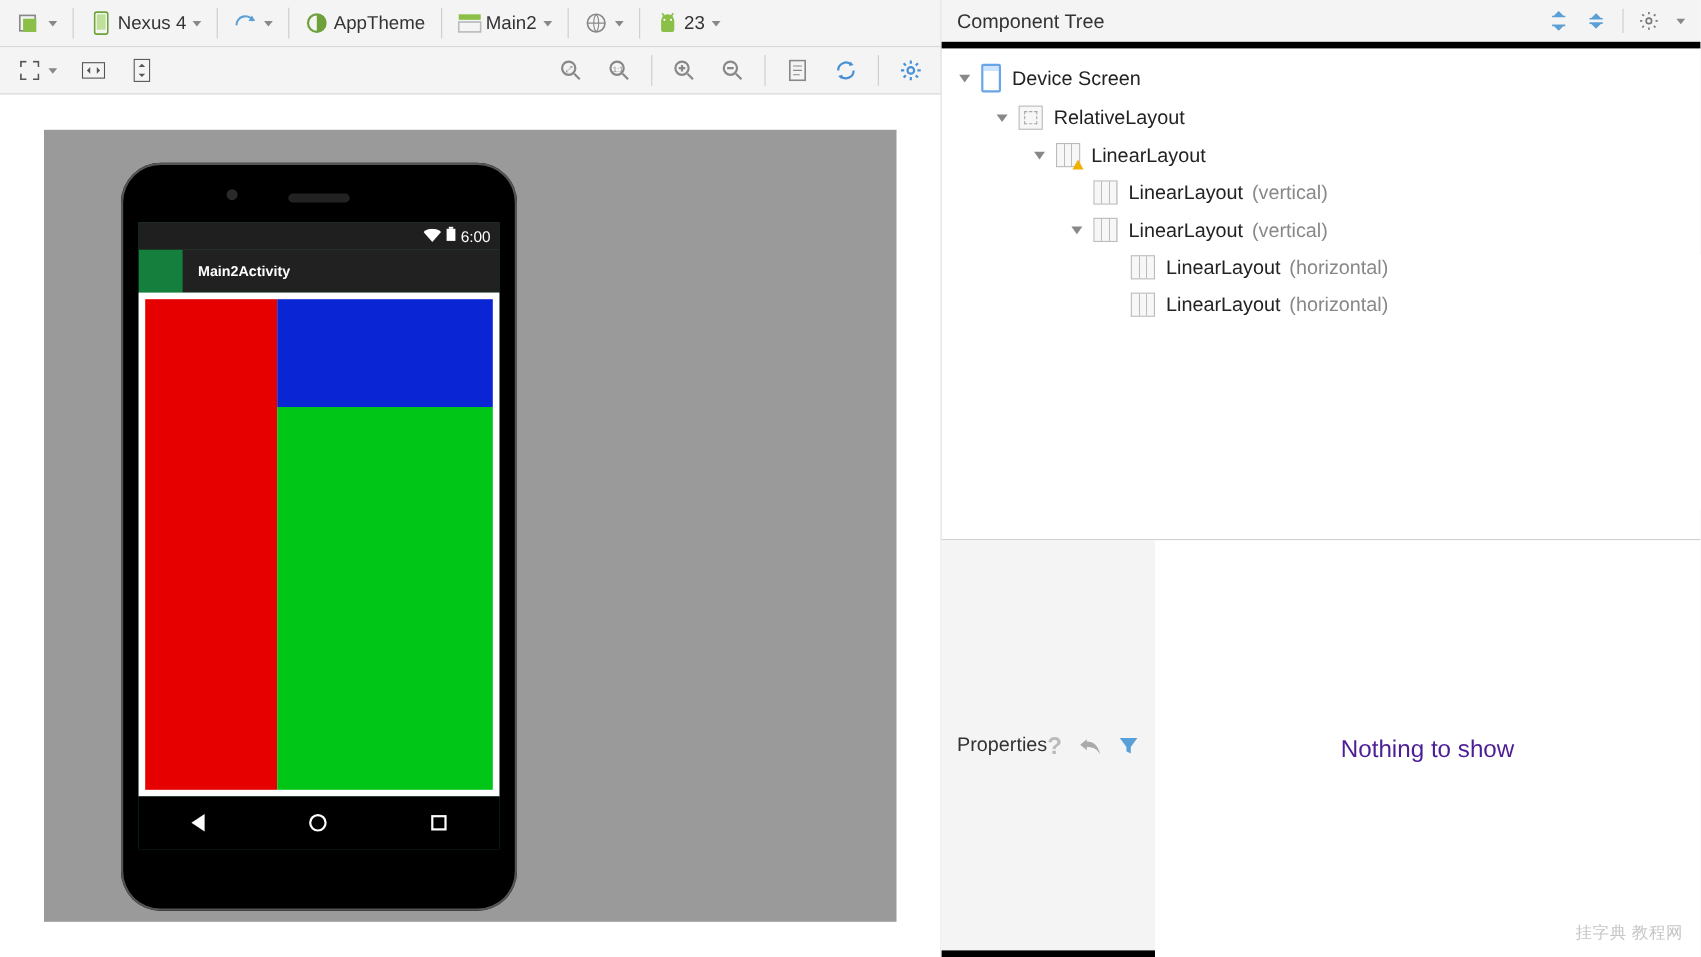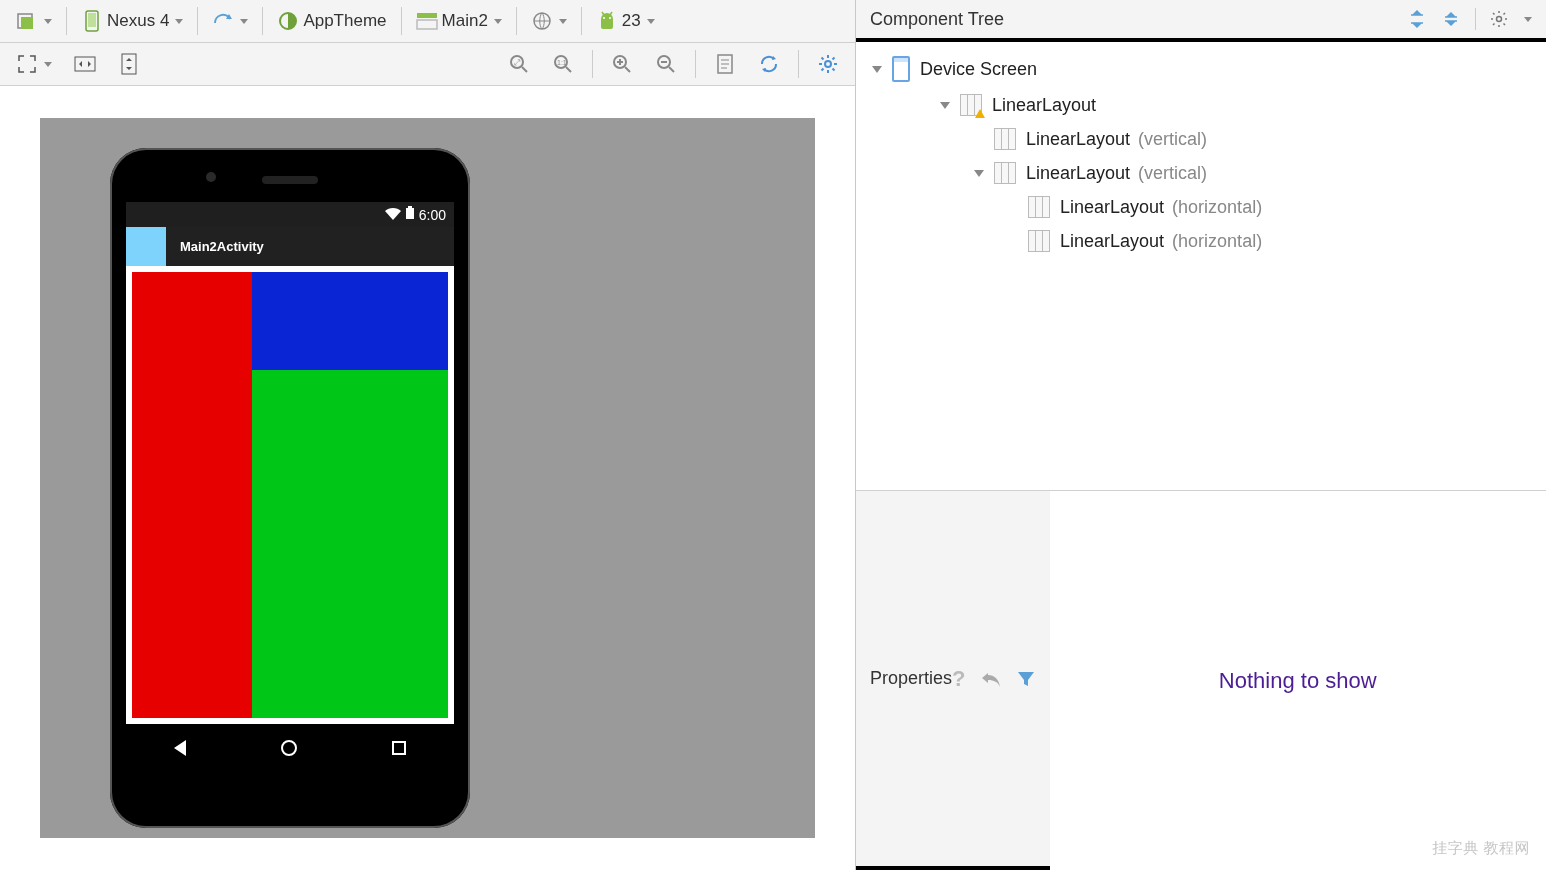--- a/index.html
+++ b/index.html
@@ -97,21 +97,21 @@
   top:28px; left:50%; transform:translateX(-50%);
   width:56px; height:8px;
   background:#222; border-radius:4px;
 }
 .phone-camera {
   position:absolute; top:24px; left:96px;
   width:10px; height:10px; border-radius:50%;
   background:#2a2a2a;
 }
 .phone-screen-wrap {
-  background:#7dd3fc; width:100%; height:100%; display:flex; flex-direction:column;
+  background:#15803d; width:100%; height:100%; display:flex; flex-direction:column;
 }
 .status-bar {
   background:#1f1f1f; color:#fff;
   display:flex; justify-content:flex-end; align-items:center;
   padding:4px 8px; font-size:14px; gap:4px;
 }
 .app-bar {
   background:#212121; color:#fff; font-weight:600; font-size:13px;
   padding:12px 14px;
   margin-left:40px;
@@ -127,21 +127,21 @@
   background:#000; display:flex; justify-content:space-around; align-items:center;
   height:48px; color:#fff; font-size:16px;
 }
 .nav-tri { width:0;height:0;border-top:8px solid transparent;border-bottom:8px solid transparent;border-right:12px solid #fff;}
 .nav-circ { width:16px;height:16px;border:2px solid #fff;border-radius:50%;}
 .nav-sq { width:14px;height:14px;border:2px solid #fff;}
 
 
 .panel-header {
   background:#f4f4f4;
-  border-bottom:4px solid #000000;
+  border-bottom:6px solid #000000;
   display:flex; align-items:center; justify-content:space-between;
   padding:8px 14px;
 }
 .panel-title { font-size:18px; font-weight:500; color:#333;}
 .panel-icons { display:flex; gap:14px; align-items:center; }
 
 .tree {
   flex:1; overflow:auto; padding:8px 10px 14px 8px; font-size:18px;
 }
 .tree-row {
@@ -451,20 +451,28 @@
   <div class="tree" id="tree">
       <div class="tree-row">
         <span class="tv-spacer" style="width: 0px;"></span>
         <span class="tv-toggle">
           <span class="tv-tri-open"></span>
         </span>
         <span class="tree-icon-screen" style="margin: 0px 6px 0px 4px;"></span>
         <span>Device Screen</span>
       </div>
       <div class="tree-row">
+        <span class="tv-spacer" style="width: 34px;"></span>
+        <span class="tv-toggle">
+          <span class="tv-tri-open"></span>
+        </span>
+        <span class="tree-icon-relative" style="margin: 0px 6px 0px 4px;"></span>
+        <span>RelativeLayout</span>
+      </div>
+      <div class="tree-row">
         <span class="tv-spacer" style="width: 68px;"></span>
         <span class="tv-toggle">
           <span class="tv-tri-open"></span>
         </span>
         <span class="tree-icon-linear tree-warn" style="margin: 0px 6px 0px 4px;"></span>
         <span>LinearLayout</span>
       </div>
       <div class="tree-row">
         <span class="tv-spacer" style="width: 102px;"></span>
         <span class="tv-toggle"></span>

